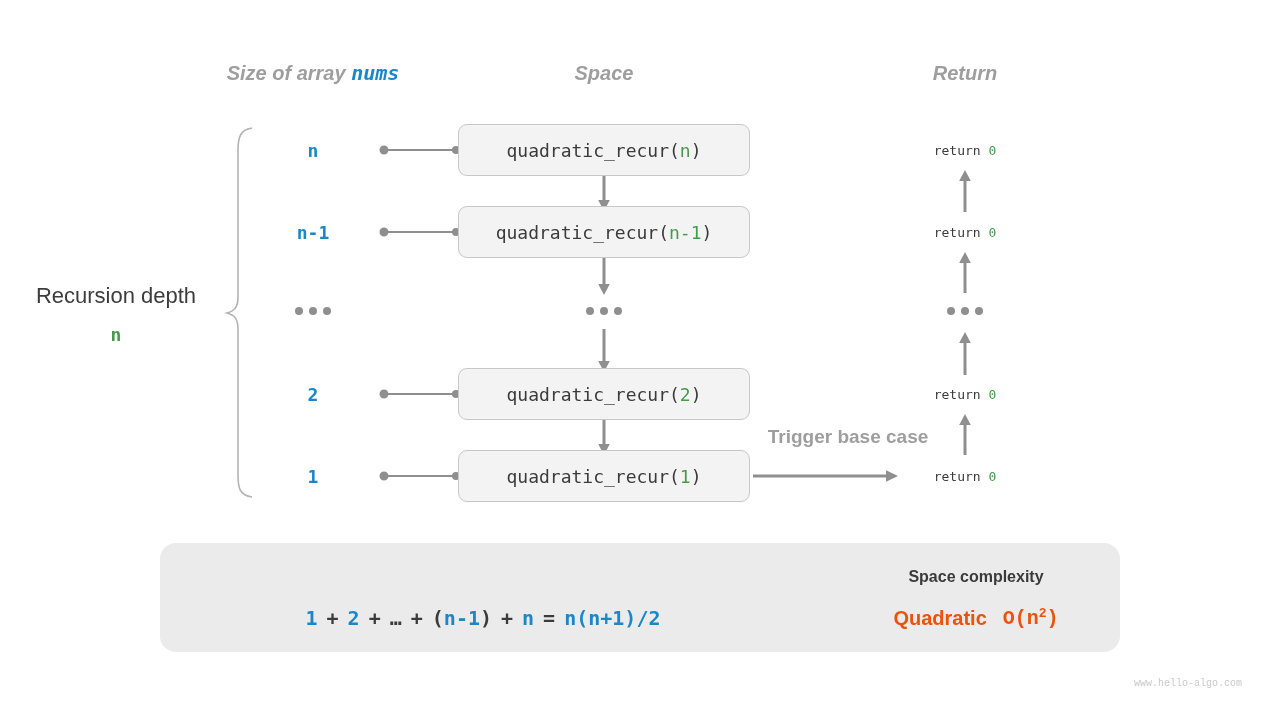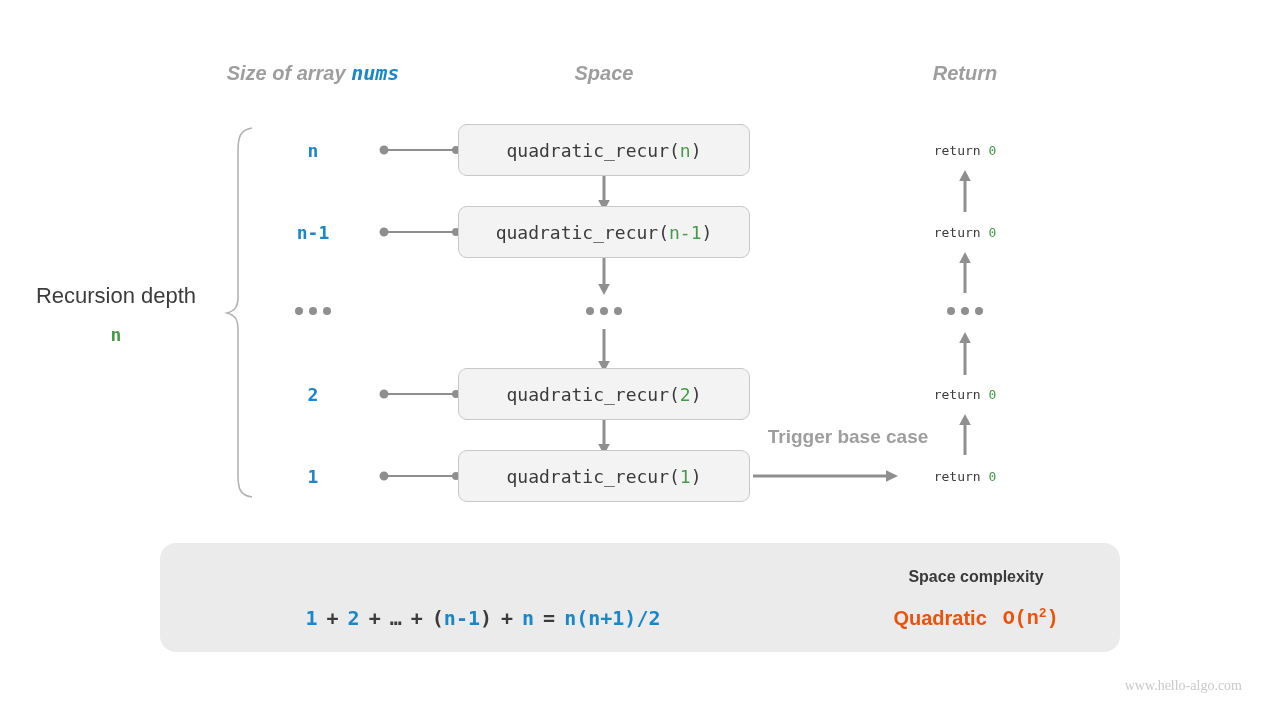--- a/index.html
+++ b/index.html
@@ -42,22 +42,22 @@
     font-size:20px;font-weight:bold;
   }
   .tight-r{margin-right:-9px;}
   .tight-l{margin-left:-9px;}
   .space-title{left:976px;top:577px;font-size:16px;font-weight:bold;color:#3a3a3a;}
   .space-value{left:976px;top:618px;font-size:20px;font-weight:bold;color:#ed520b;display:flex;gap:16px;align-items:center;}
   .space-value .code{font-family:Liberation Mono, monospace;}
   .space-value sup{font-size:13px;}
 
   .watermark{
-    position:absolute;right:38px;top:678px;font-size:14px;color:#c9c9c9;
-    font-family:Liberation Serif, serif;
+    position:absolute;right:38px;top:678px;font-size:10px;color:#c9c9c9;
+    font-family:Liberation Mono, monospace;
     margin-left:7px;
   }
   svg.overlay{position:absolute;left:0;top:0;pointer-events:none;}
 </style>
 </head>
 <body>
 
 <div id="stage">
 
   <svg class="overlay" width="1280" height="720" viewBox="0 0 1280 720">

